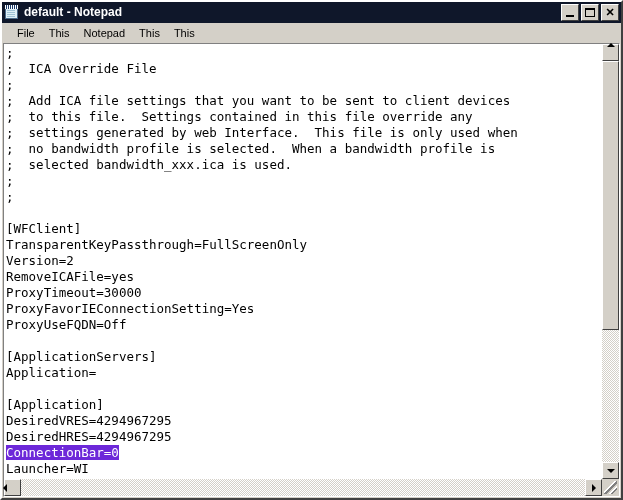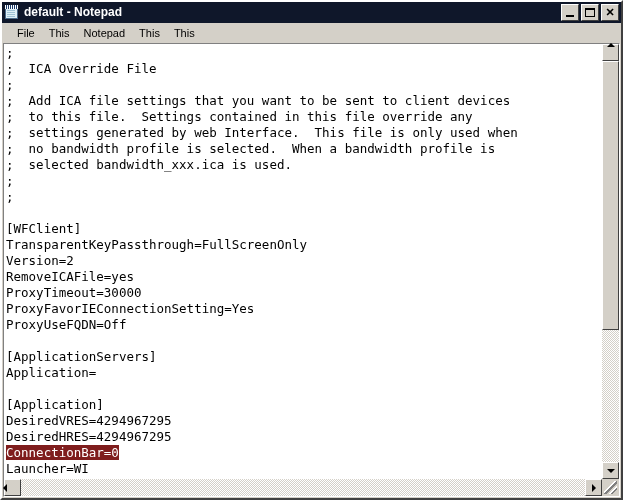--- a/index.html
+++ b/index.html
@@ -191,21 +191,21 @@
     color: #000000;
     white-space: pre;
     letter-spacing: 0px;
   }
   .text-content .ln {
     height: 16px;
     display: block;
     white-space: pre;
   }
   .text-content .ln .sel {
-    background: #7f1d1d;
+    background: #6d28d9;
     color: #ffffff;
   }
 
   
   .sb-v {
     position: absolute;
     right: 0px;
     top: 0px;
     bottom: 17px;
     width: 17px;

